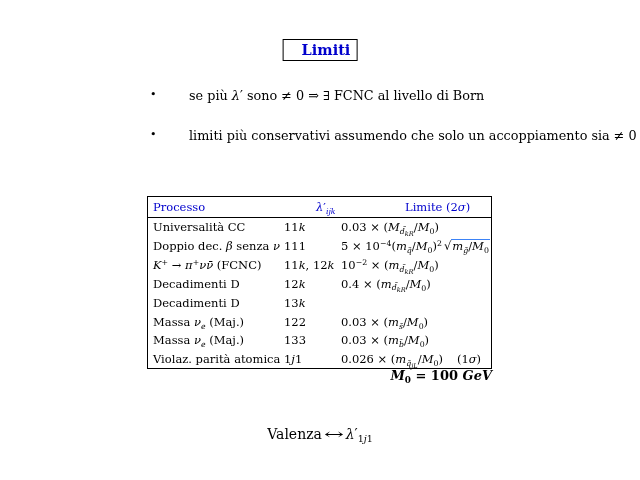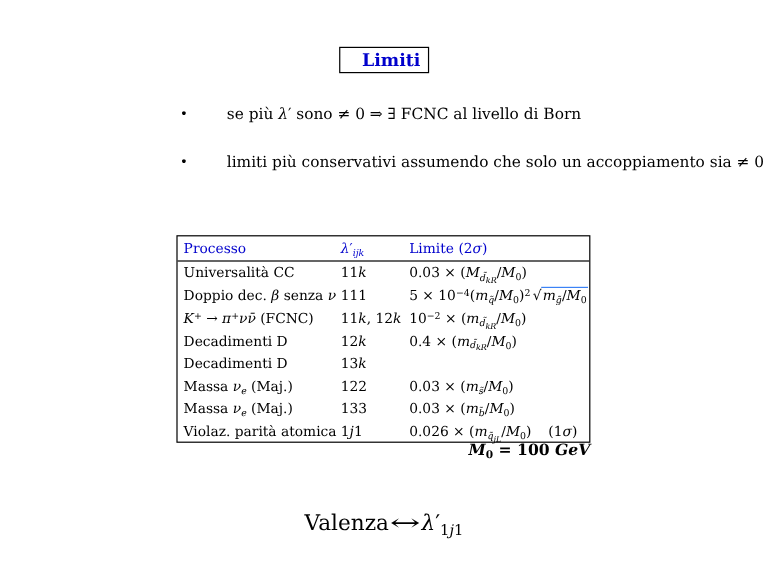--- a/index.html
+++ b/index.html
@@ -12,25 +12,25 @@
   
   .bullets{position:absolute;left:150px;top:86px;width:352px;font-size:12.8px;line-height:1.5;}
   .bullet{display:flex;margin-bottom:21px;}
   .dot{flex:0 0 13px;font-size:11px;line-height:1.7;}
   .btxt{flex:1;text-align:justify;margin-left:26px;}
   
   .ltable{position:absolute;left:147px;top:196px;width:345px;border:1px solid #000;
           font-size:11.5px;box-sizing:border-box;}
   .trow{display:grid;grid-template-columns:131px 57px 1fr;align-items:baseline;
         padding:2.4px 0 2.4px 5px;white-space:nowrap;}
-  .thead{color:#0000cc;border-bottom:1px solid #000;padding-top:3px;padding-bottom:3px;}
+  .thead{color:#0000cc;border-bottom:1px solid #000;padding-top:3px;padding-bottom:3px;gap:32px;}
   .tcell{overflow:visible;}
   
   .m0line{position:absolute;left:147px;top:368px;width:345px;text-align:right;font-size:13px;}
-  .valenza{position:absolute;left:0;top:426px;width:640px;text-align:center;font-size:18px;}
+  .valenza{position:absolute;left:0;top:426px;width:640px;text-align:center;font-size:14px;}
   
   .tk{white-space:pre;}
   .i{font-style:italic;}
   .b{font-weight:bold;}
   .bi{font-weight:bold;font-style:italic;}
   .sub{font-size:.68em;vertical-align:-.32em;line-height:0;}
   .sub2{font-size:.85em;vertical-align:-.3em;line-height:0;}
   .sup{font-size:.68em;vertical-align:.45em;line-height:0;}
   .rad{margin-left:2px;}
   .bar{display:inline-block;border-top:1px solid #3b82f6;line-height:1.15;padding:0 1px;}

